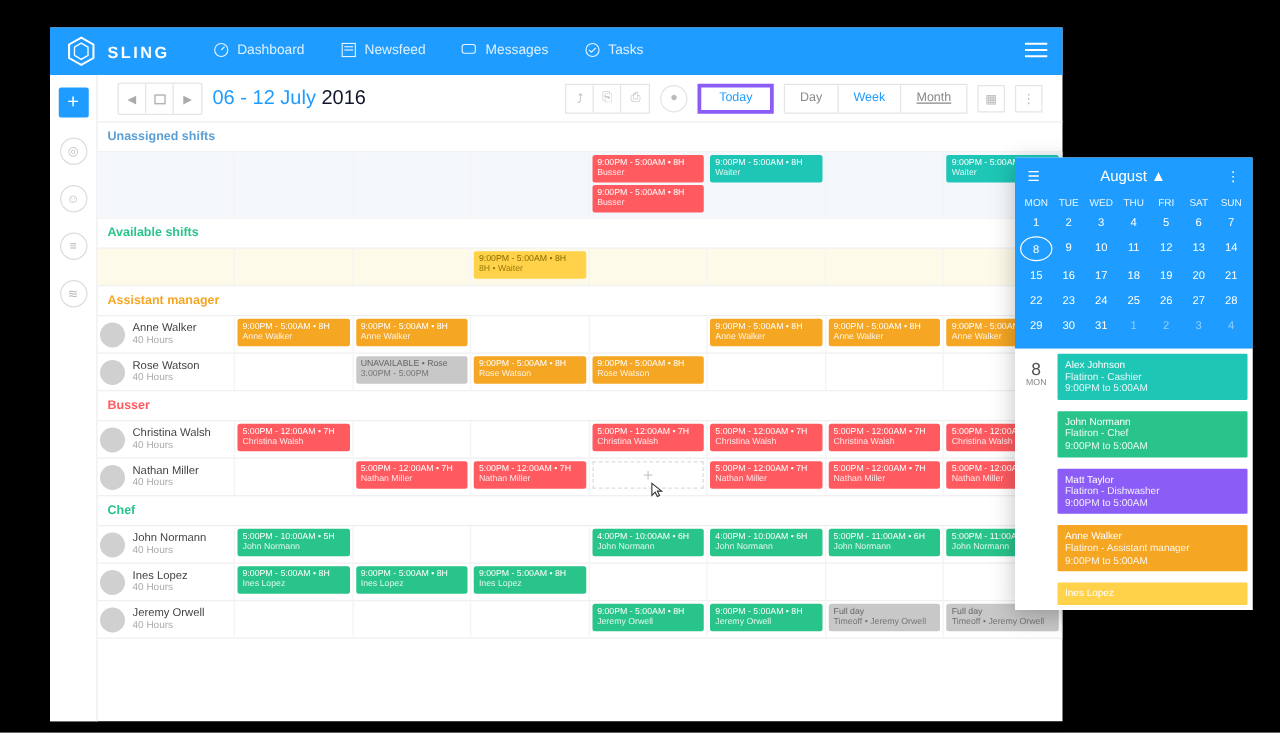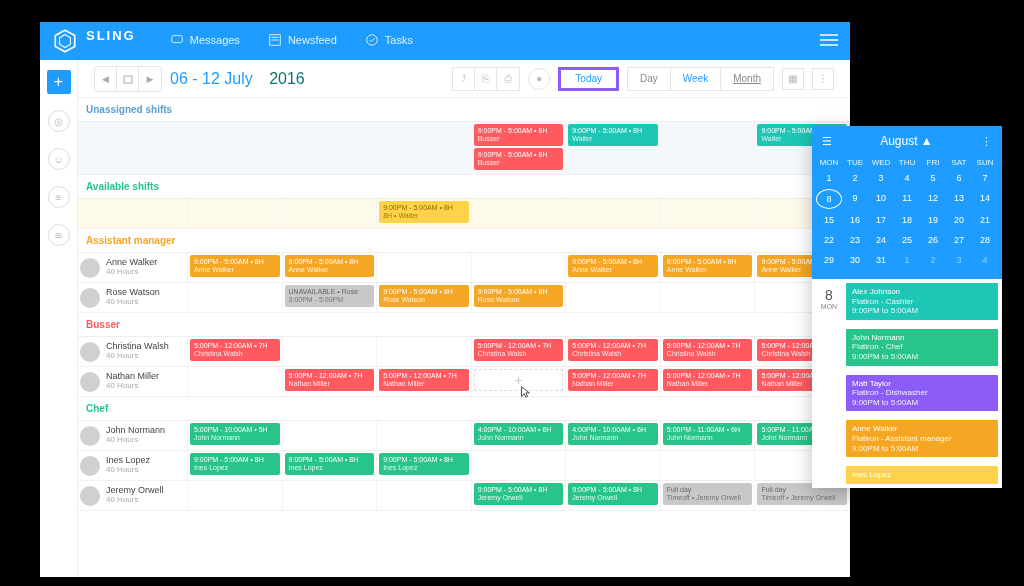--- a/index.html
+++ b/index.html
@@ -1,39 +1,39 @@
 <!DOCTYPE html>
 <html><head>
 <meta charset="utf-8">
 <style>
 * { margin: 0; padding: 0; box-sizing: border-box; }
 body { font-family: -apple-system, BlinkMacSystemFont, "Segoe UI", Arial, sans-serif; background: #0a0a0a; font-size: 11px; color: #333; overflow: hidden; }
 .canvas { width: 1024px; height: 586px; position: relative; background: #000; }
 .app { position: absolute; left: 40px; top: 22px; width: 810px; height: 555px; background: #fff; display: flex; flex-direction: column; box-shadow: 0 2px 8px rgba(0,0,0,.2); }
 .topbar { height: 38px; background: #1f9cff; display: flex; align-items: center; color: #fff; padding: 0 12px; }
-.logo-wrap { display: flex; align-items: flex-start; gap: 8px; margin-right: 20px; }
+.logo-wrap { display: flex; align-items: center; gap: 8px; margin-right: 20px; }
 .logo-mark { width: 26px; height: 26px; }
 .logo-text { font-weight: 600; letter-spacing: 2px; font-size: 13px; }
 .main-nav { display: flex; height: 100%; }
 .nav-item { display: flex; align-items: center; gap: 6px; padding: 0 14px; color: rgba(255,255,255,.85); font-size: 11px; cursor: pointer; border-bottom: 2px solid transparent; }
 .nav-item.active { border-bottom: 2px solid #fff; color: #fff; }
 .nav-item .ico { width: 14px; height: 14px; opacity: .9; }
 .menu-right { margin-left: auto; cursor: pointer; }
 .body { flex: 1; display: flex; min-height: 0; }
 .leftbar { width: 38px; background: #fff; border-right: 1px solid #eee; display: flex; flex-direction: column; align-items: center; padding-top: 10px; gap: 16px; }
 .add-btn { width: 24px; height: 24px; background: #1f9cff; color: #fff; display: flex; align-items: center; justify-content: center; border-radius: 2px; font-size: 16px; cursor: pointer; }
 .side-icon { width: 22px; height: 22px; border: 1px solid #ddd; border-radius: 50%; display: flex; align-items: center; justify-content: center; color: #bbb; font-size: 10px; cursor: pointer; }
 .content { flex: 1; display: flex; flex-direction: column; min-width: 0; }
 .toolbar { height: 38px; display: flex; align-items: center; padding: 0 16px; border-bottom: 1px solid #eee; gap: 8px; }
 .arrow-grp { display: flex; border: 1px solid #e5e5e5; border-radius: 2px; }
 .arrow-btn { width: 22px; height: 24px; display: flex; align-items: center; justify-content: center; color: #aaa; cursor: pointer; border-right: 1px solid #e5e5e5; font-size: 9px; }
 .arrow-btn:last-child { border-right: none; }
 .date-range { font-size: 16px; font-weight: 400; }
 .date-range .blue { color: #1f9cff; }
-.date-range .grey { color: #0f766e; margin-left: 12px; }
+.date-range .grey { color: #0f172a; }
 .toolbar-spacer { flex: 1; }
 .mini-icon { width: 22px; height: 22px; border: 1px solid #e5e5e5; display: flex; align-items: center; justify-content: center; color: #bbb; cursor: pointer; font-size: 10px; }
 .mini-icon-group { display: flex; border: 1px solid #e5e5e5; }
 .mini-icon-group .mini-icon { border: none; border-right: 1px solid #e5e5e5; }
 .mini-icon-group .mini-icon:last-child { border-right: none; }
 .today-btn { padding: 0 14px; height: 24px; border: 3px solid #8b5cf6; color: #1f9cff; display: flex; align-items: center; cursor: pointer; font-size: 10px; }
 .view-seg { display: flex; border: 1px solid #e5e5e5; height: 24px; }
 .view-seg .seg { padding: 0 12px; display: flex; align-items: center; color: #888; cursor: pointer; border-right: 1px solid #e5e5e5; font-size: 10px; }
 .view-seg .seg:last-child { border-right: none; text-decoration: underline; }
 .view-seg .seg.active { color: #1f9cff; }
@@ -92,31 +92,38 @@
       <div class="logo-wrap">
         <svg class="logo-mark" viewBox="0 0 24 24">
             <polygon points="12,2 21,7 21,17 12,22 3,17 3,7" fill="none" stroke="#fff" stroke-width="1.5"></polygon>
             <polygon points="12,6 17,9 17,15 12,18 7,15 7,9" fill="none" stroke="#fff" stroke-width="1"></polygon>
           </svg>
         <span class="logo-text">SLING</span>
       </div>
       <div class="main-nav">
         <div class="nav-item">
             <svg class="ico" viewBox="0 0 16 16">
-              <rect x="2" y="3" width="12" height="8" rx="2" fill="none" stroke="#fff"></rect>
+              <circle cx="8" cy="8" r="6" fill="none" stroke="#fff"></circle>
+              <line x1="8" y1="8" x2="11" y2="5" stroke="#fff"></line>
             </svg>
-            <span>Messages</span>
+            <span>Dashboard</span>
           </div>
         <div class="nav-item">
             <svg class="ico" viewBox="0 0 16 16">
               <rect x="2" y="2" width="12" height="12" fill="none" stroke="#fff"></rect>
               <line x1="4" y1="5" x2="12" y2="5" stroke="#fff"></line>
               <line x1="4" y1="8" x2="12" y2="8" stroke="#fff"></line>
             </svg>
             <span>Newsfeed</span>
+          </div>
+        <div class="nav-item">
+            <svg class="ico" viewBox="0 0 16 16">
+              <rect x="2" y="3" width="12" height="8" rx="2" fill="none" stroke="#fff"></rect>
+            </svg>
+            <span>Messages</span>
           </div>
         <div class="nav-item">
             <svg class="ico" viewBox="0 0 16 16">
               <circle cx="8" cy="8" r="6" fill="none" stroke="#fff"></circle>
               <path d="M5 8 L7 10 L11 6" fill="none" stroke="#fff"></path>
             </svg>
             <span>Tasks</span>
           </div>
       </div>
       <div class="menu-right"><svg width="18" height="14" viewBox="0 0 18 14">

